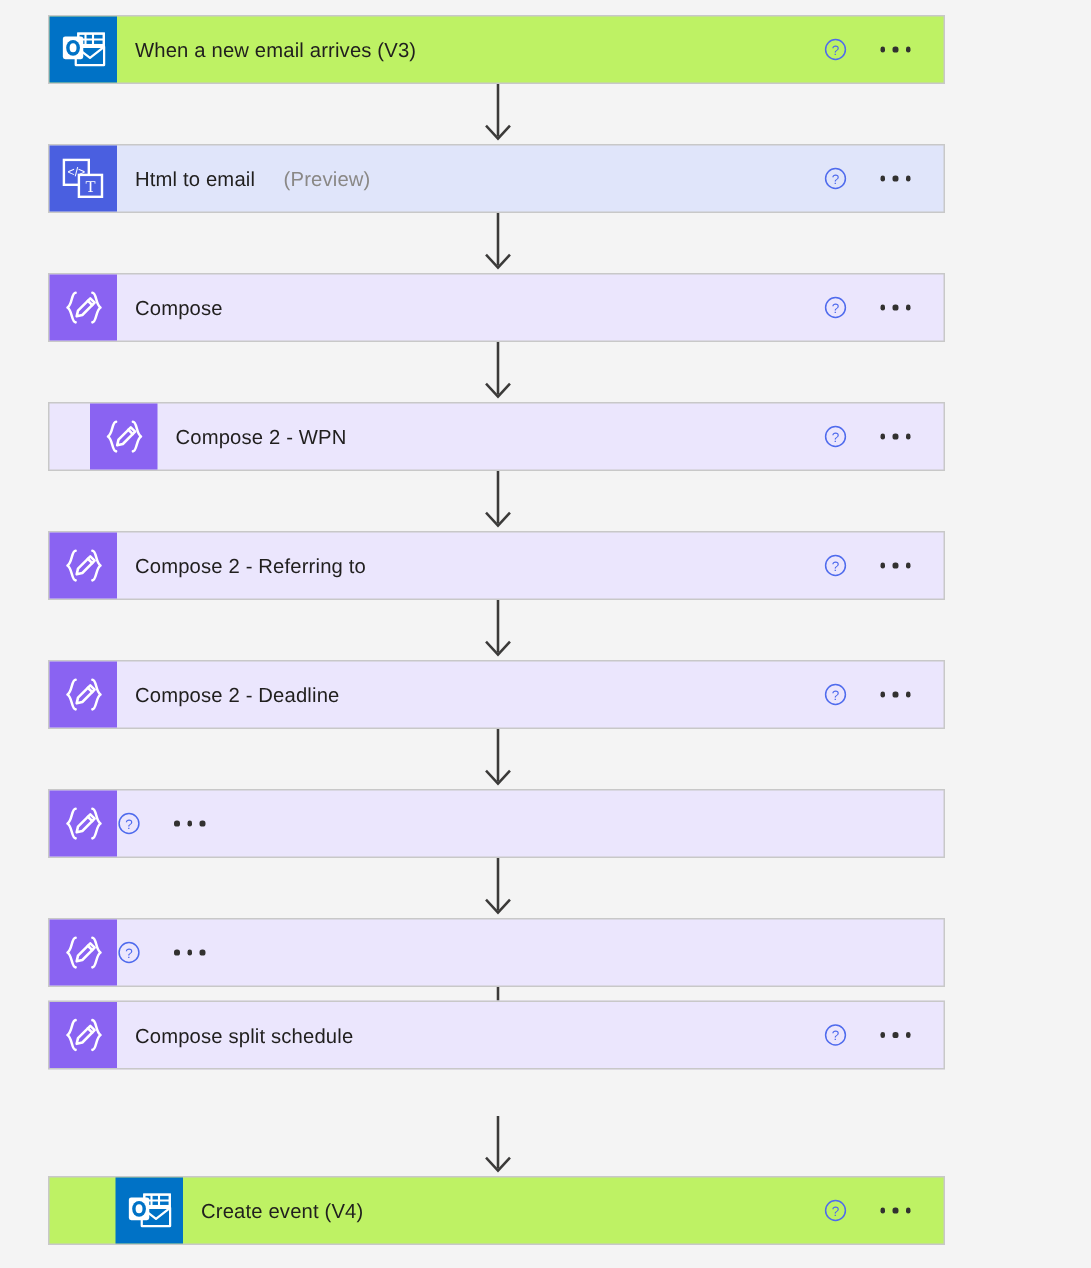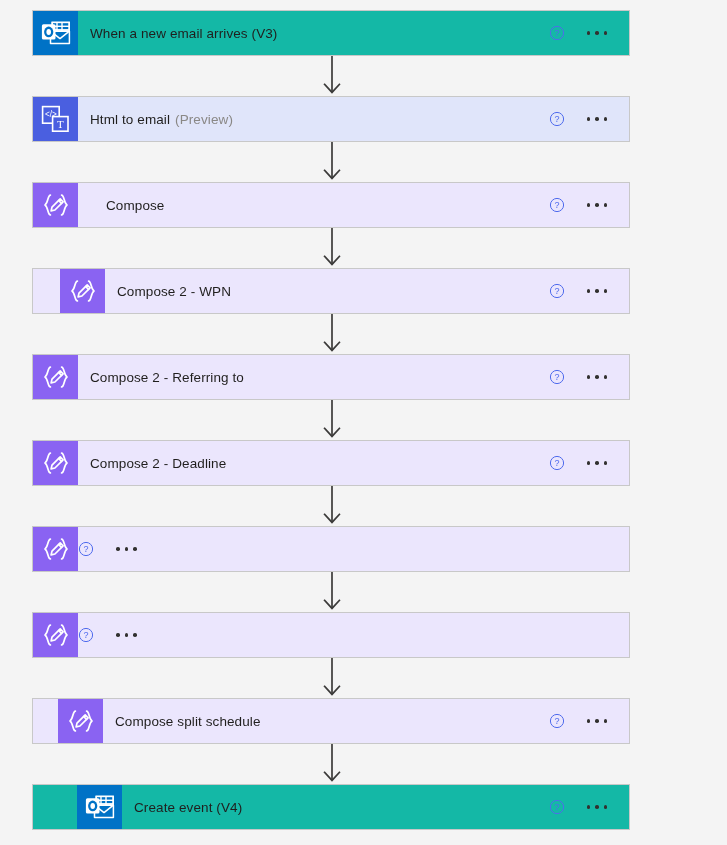--- a/index.html
+++ b/index.html
@@ -26,21 +26,21 @@
     left: 32px;
     width: 598px;
     height: 46px;
     display: flex;
     align-items: stretch;
     box-sizing: border-box;
     border: 1px solid #c8c8c8;
     background: #ffffff;
     box-shadow: 0 0 0 0 rgba(0,0,0,0);
   }
-  .flow-node.tone-outlook   { background: #14b8a6; }
+  .flow-node.tone-outlook   { background: #bef264; }
   .flow-node.tone-htmltext  { background: #e0e5fa; }
   .flow-node.tone-compose   { background: #ebe6fd; }
 
   
   .node-icon {
     width: 45px;
     min-width: 45px;
     height: 100%;
     display: flex;
     align-items: center;
@@ -59,21 +59,21 @@
     align-items: center;
     padding-left: 12px;
     font-size: 13.5px;
     color: #201f1e;
     letter-spacing: 0.1px;
     white-space: nowrap;
     overflow: hidden;
   }
   .node-title .suffix {
     color: #8a8886;
-    margin-left: 5px;
+    margin-left: 19px;
     text-align: center;
   }
 
   
   .node-actions {
     display: flex;
     align-items: center;
     gap: 20px;
     padding-right: 20px;
   }
@@ -180,21 +180,21 @@
           <i></i>
         </span>
       </div>
     </div>
     <div class="connector" style="top: 142px;">
   <svg width="24" height="40" viewBox="0 0 24 40" aria-hidden="true">
     <line x1="12" y1="0" x2="12" y2="35" stroke="#3b3a39" stroke-width="1.7"></line>
     <path d="M4.6 28.4 L12 36.4 L19.4 28.4" fill="none" stroke="#3b3a39" stroke-width="1.7" stroke-linecap="square"></path>
   </svg>
     </div>
-    <div class="flow-node tone-compose" style="top: 182px; gap: 16px;">
+    <div class="flow-node tone-compose" style="top: 182px;">
       <div class="node-icon ic-compose">
   <svg width="30" height="24" viewBox="0 0 30 24" aria-hidden="true">
     <g fill="none" stroke="#ffffff" stroke-width="1.7" stroke-linecap="round" stroke-linejoin="round">
       <path d="M9.4 2.1 C6.6 2.1 7.3 10.0 4.0 12.0 C7.3 14.0 6.6 21.9 9.4 21.9"></path>
       <path d="M20.6 2.1 C23.4 2.1 22.7 10.0 26.0 12.0 C22.7 14.0 23.4 21.9 20.6 21.9"></path>
       <path d="M19.2 5.9 L11.0 14.1 L10.1 17.9 L13.9 17.0 L22.1 8.8 Z"></path>
       <path d="M17.6 7.5 L20.5 10.4"></path>
     </g>
   </svg>
       </div>
@@ -378,21 +378,21 @@
           <i></i>
         </span>
       </div>
     </div>
     <div class="connector" style="top: 658px;">
   <svg width="24" height="40" viewBox="0 0 24 40" aria-hidden="true">
     <line x1="12" y1="0" x2="12" y2="35" stroke="#3b3a39" stroke-width="1.7"></line>
     <path d="M4.6 28.4 L12 36.4 L19.4 28.4" fill="none" stroke="#3b3a39" stroke-width="1.7" stroke-linecap="square"></path>
   </svg>
     </div>
-    <div class="flow-node tone-compose" style="top: 698px; padding-left: 25px;">
+    <div class="flow-node tone-compose" style="top: 667px;">
       <div class="node-icon ic-compose">
   <svg width="30" height="24" viewBox="0 0 30 24" aria-hidden="true">
     <g fill="none" stroke="#ffffff" stroke-width="1.7" stroke-linecap="round" stroke-linejoin="round">
       <path d="M9.4 2.1 C6.6 2.1 7.3 10.0 4.0 12.0 C7.3 14.0 6.6 21.9 9.4 21.9"></path>
       <path d="M20.6 2.1 C23.4 2.1 22.7 10.0 26.0 12.0 C22.7 14.0 23.4 21.9 20.6 21.9"></path>
       <path d="M19.2 5.9 L11.0 14.1 L10.1 17.9 L13.9 17.0 L22.1 8.8 Z"></path>
       <path d="M17.6 7.5 L20.5 10.4"></path>
     </g>
   </svg>
       </div>

